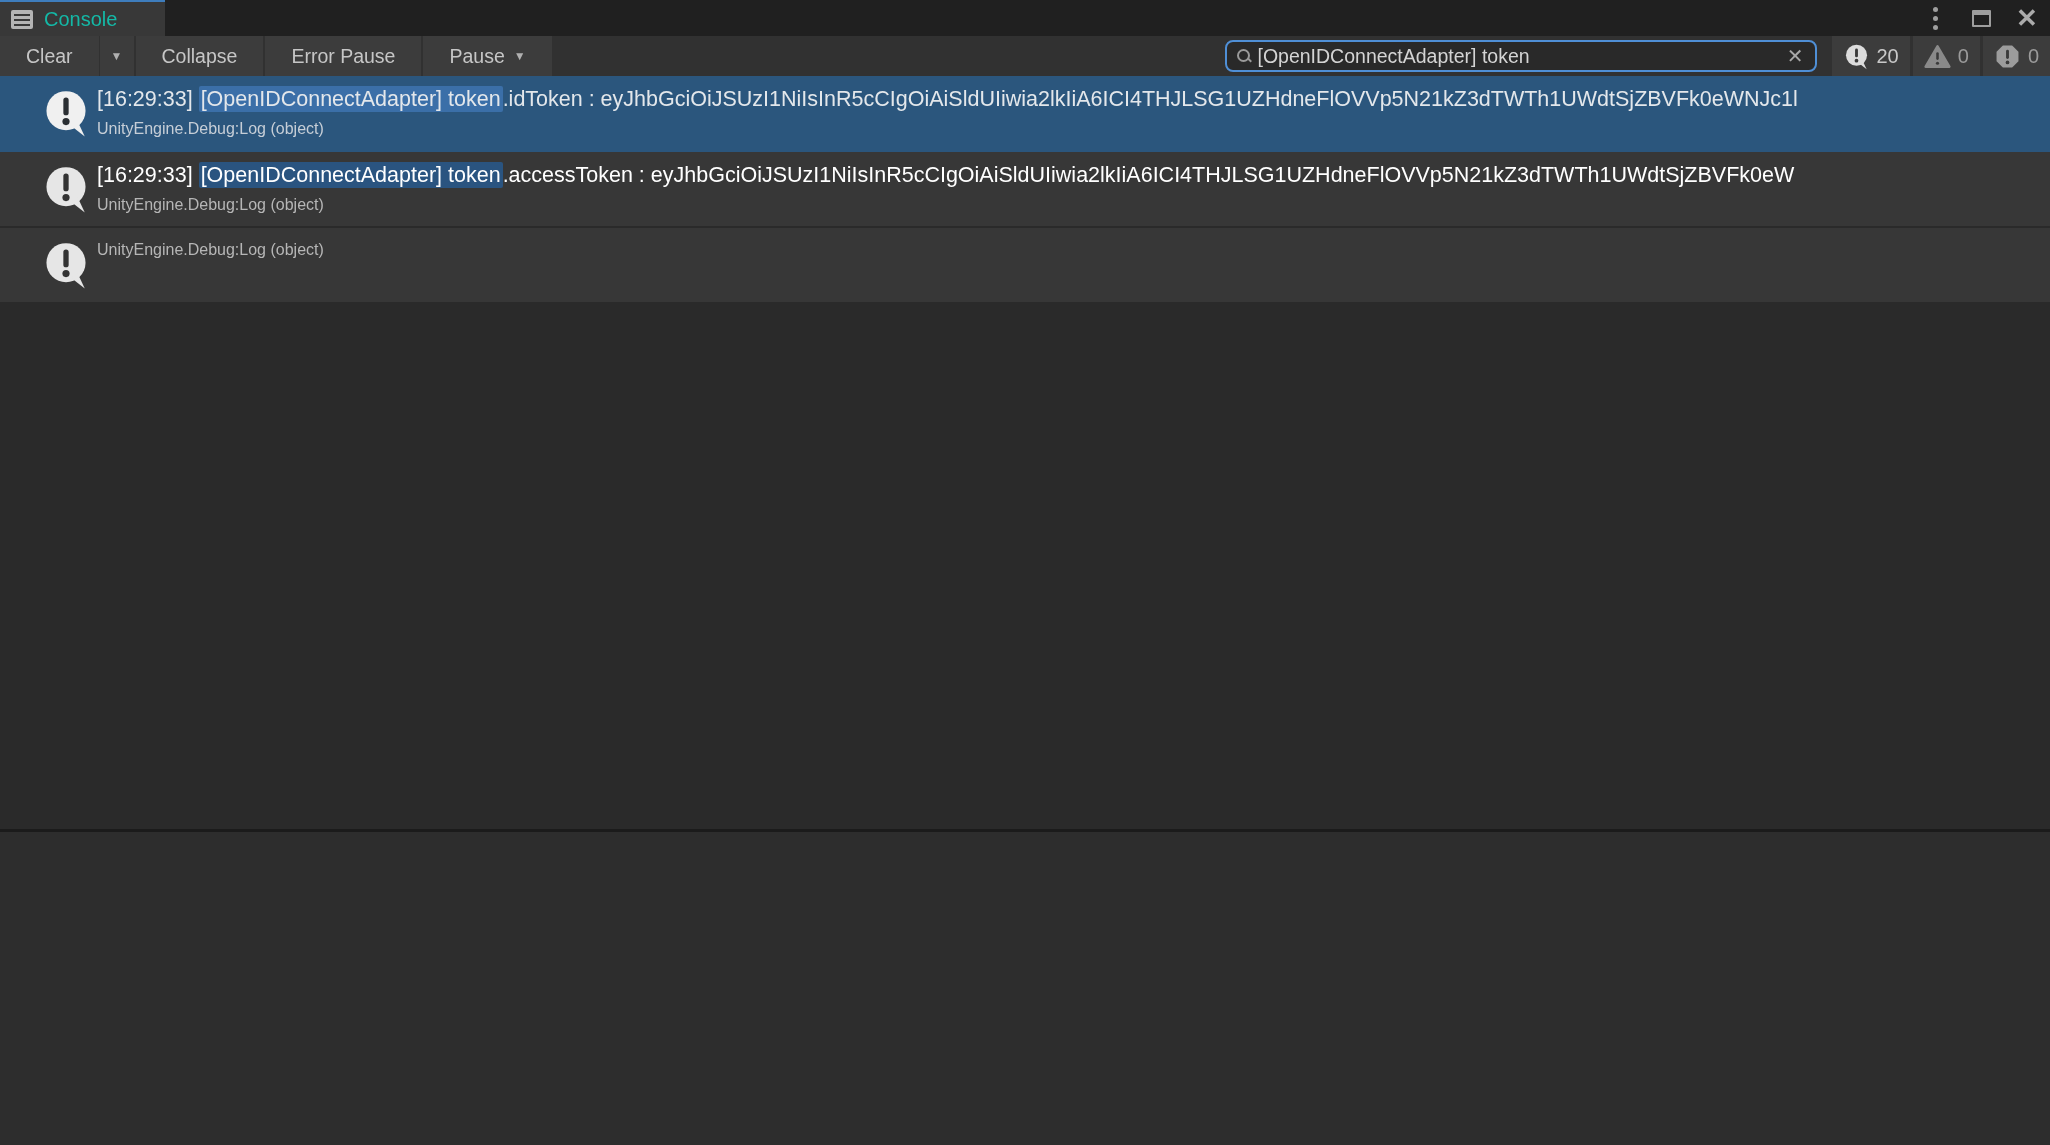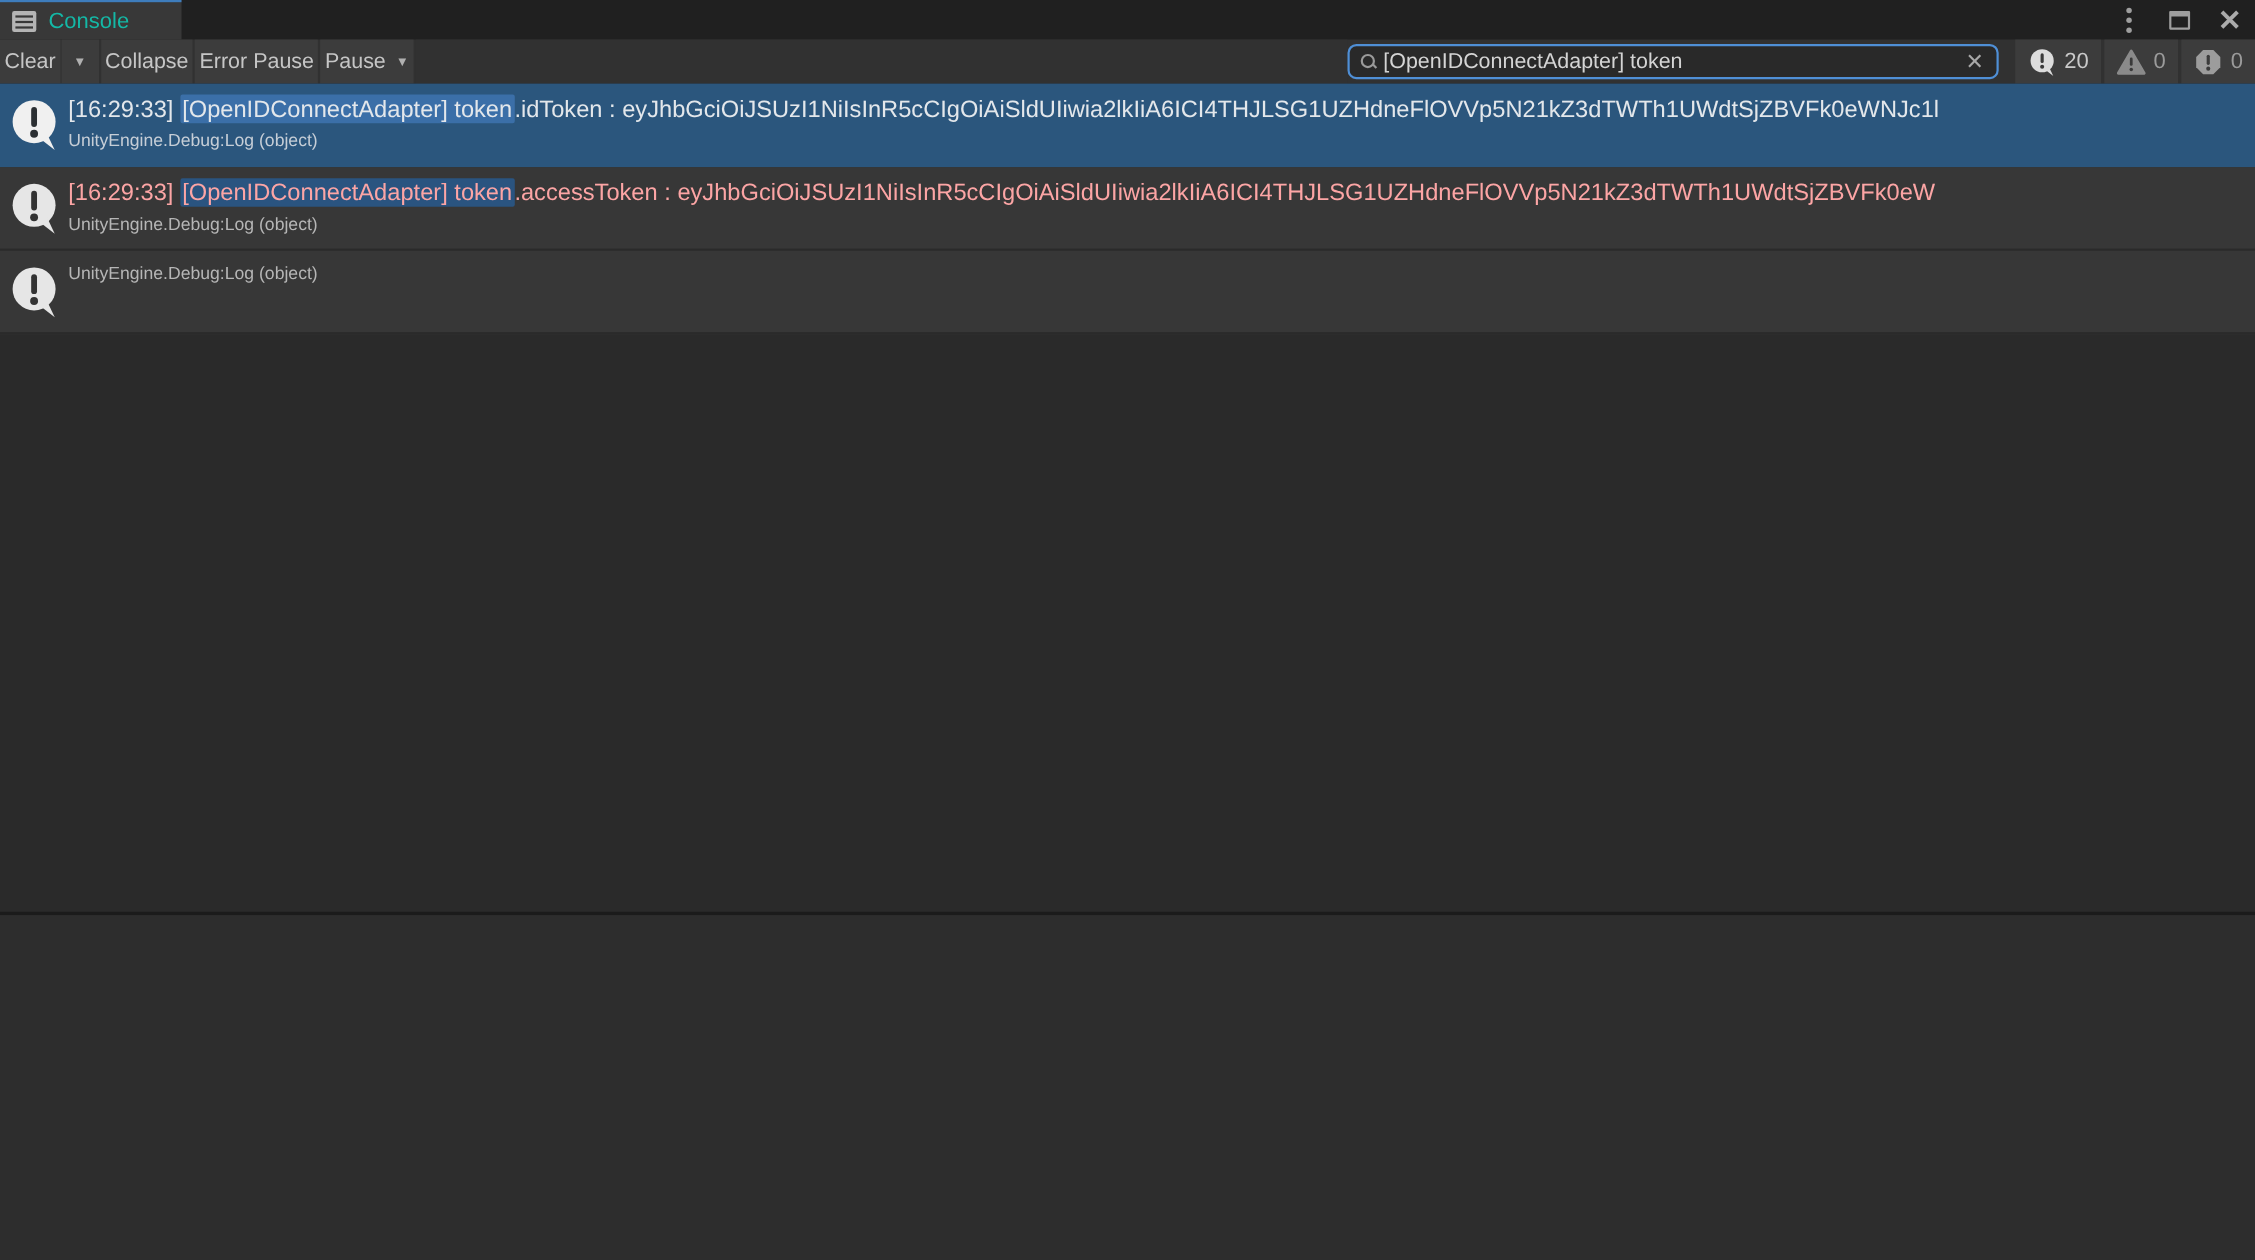--- a/index.html
+++ b/index.html
@@ -17,21 +17,21 @@
   .win-controls{position:absolute;right:10px;top:0;height:36px;display:flex;align-items:center;gap:20px;}
   .winbtn{width:26px;height:26px;display:flex;align-items:center;justify-content:center;color:#A8A8A8;}
   .kebab{display:flex;flex-direction:column;gap:4px;}
   .kebab span{width:5px;height:5px;border-radius:50%;background:#9E9E9E;}
   .maxbox{width:19px;height:17px;border:2px solid #9E9E9E;border-top-width:5px;border-radius:1px;}
   .closex{font-size:26px;line-height:1;color:#ABABAB;font-weight:bold;}
 
   
   .toolbar{position:absolute;left:0;top:36px;width:2050px;height:40px;background:#313131;
     display:flex;align-items:stretch;color:#C6C6C6;font-size:19.5px;}
-  .tbtn{background:#3C3C3C;display:flex;align-items:center;padding:0 4px;margin-right:2px;cursor:default;}
+  .tbtn{background:#3C3C3C;display:flex;align-items:center;padding:0 26px;margin-right:2px;cursor:default;}
   .tbtn.arrow-only{padding:0 11px;}
   .tbtn .dd{font-size:12px;color:#B0B0B0;margin-left:9px;}
   .dd-solo{font-size:12px;color:#B0B0B0;}
   .tb-spacer{flex:1;background:#313131;}
 
   .searchbox{align-self:center;width:592px;height:32px;margin-right:12px;background:#292929;
     border:2px solid #4F8FD6;border-radius:8px;display:flex;align-items:center;padding:0 9px;}
   .searchbox input{flex:1;background:transparent;border:none;outline:none;color:#D4D4D4;
     font-size:19.5px;font-family:"Liberation Sans",sans-serif;padding:0;margin:0 6px;}
   .mag{width:16px;height:16px;position:relative;flex:0 0 auto;}
@@ -40,25 +40,25 @@
   .search-clear{color:#A8A8A8;font-size:20px;padding:0 2px;flex:0 0 auto;}
 
   .counts{display:flex;align-items:stretch;}
   .count{background:#3C3C3C;display:flex;align-items:center;gap:7px;padding:0 11px;margin-left:3px;
     font-size:20px;color:#C9C9C9;}
   .count.dim{color:#9B9B9B;}
   .count svg{display:block;}
 
   
   .loglist{position:absolute;left:0;top:76px;width:2050px;height:753px;background:#2A2A2A;}
-  .row{height:76px;display:flex;background:#373737;border-bottom:2px solid #2A2A2A;cursor:default;}
+  .row{height:76px;display:flex;background:#373737;border-bottom:2px solid #2A2A2A;cursor:default;padding-left:35px;}
   .row.selected{background:#2B567D;border-bottom-color:#2B567D;}
   .row-icon{width:62px;flex:0 0 auto;display:flex;align-items:center;justify-content:center;}
   .row-body{flex:1;min-width:0;overflow:hidden;padding-top:8px;}
-  .line1{white-space:nowrap;font-size:21.5px;line-height:31px;color:#fca5a5;}
+  .line1{white-space:nowrap;font-size:21.5px;line-height:31px;color:#ffffff;}
   .row.selected .line1{color:#E3E7EB;}
   .line2{white-space:nowrap;font-size:16px;line-height:28px;color:#B6B6B6;}
   .row.selected .line2{color:#C6CED7;}
   .match{background:#2A5480;border-radius:2px;padding:1px 2px;}
   .row.selected .match{background:#3B6FA8;}
 
   
   .splitter{position:absolute;left:0;top:829px;width:2050px;height:3px;background:#1B1B1B;cursor:row-resize;}
   .detail{position:absolute;left:0;top:832px;width:2050px;height:313px;background:#2D2D2D;}
 </style>

